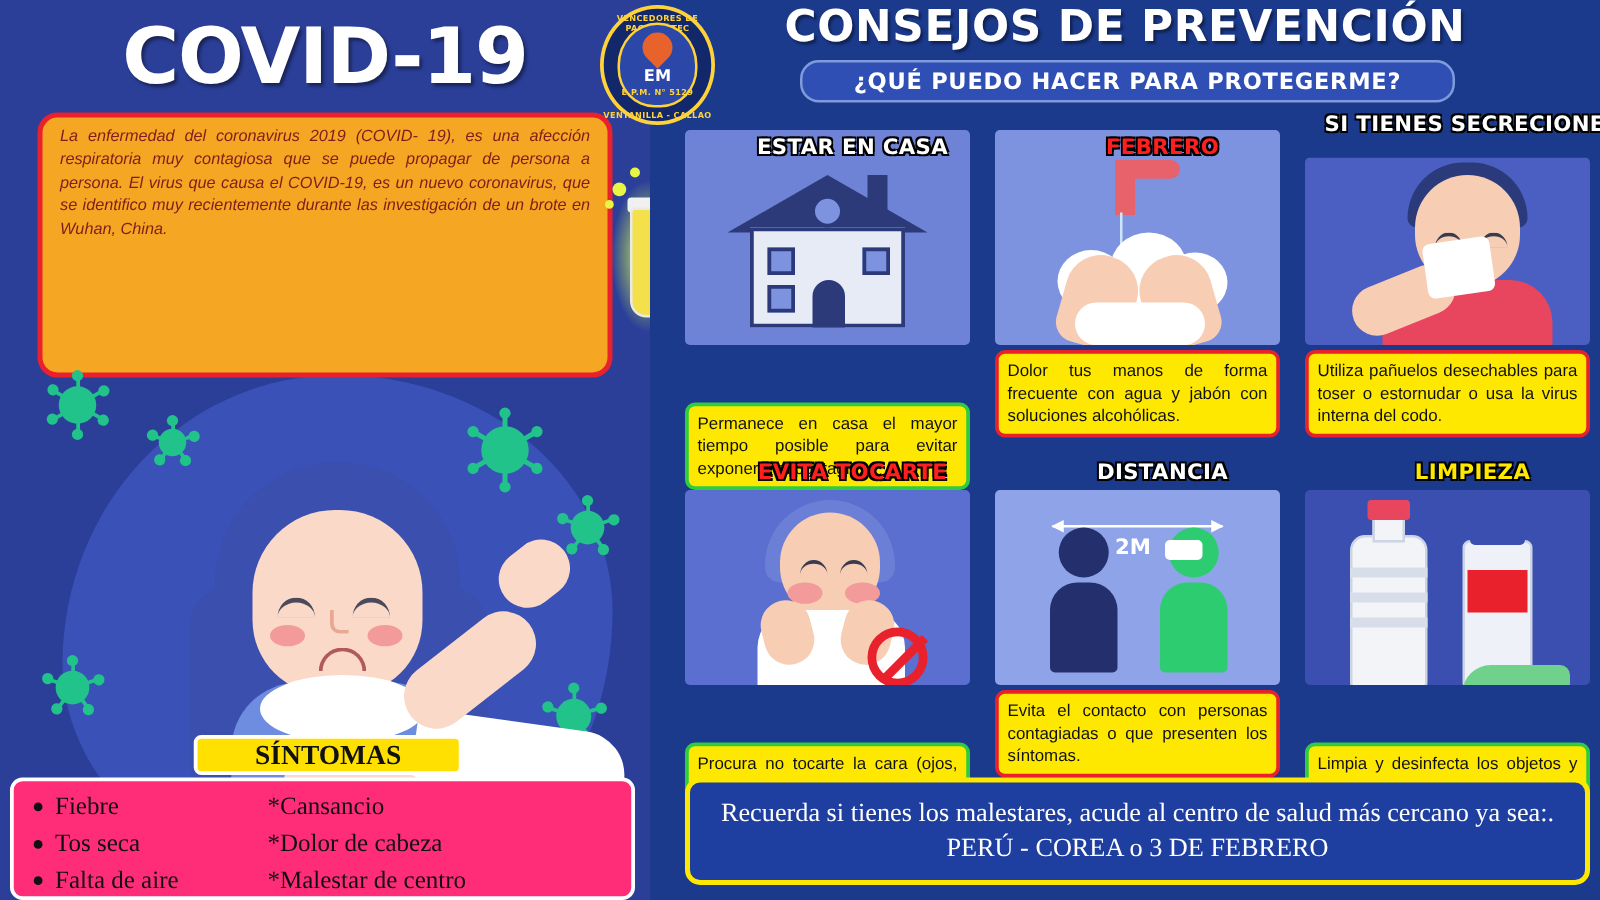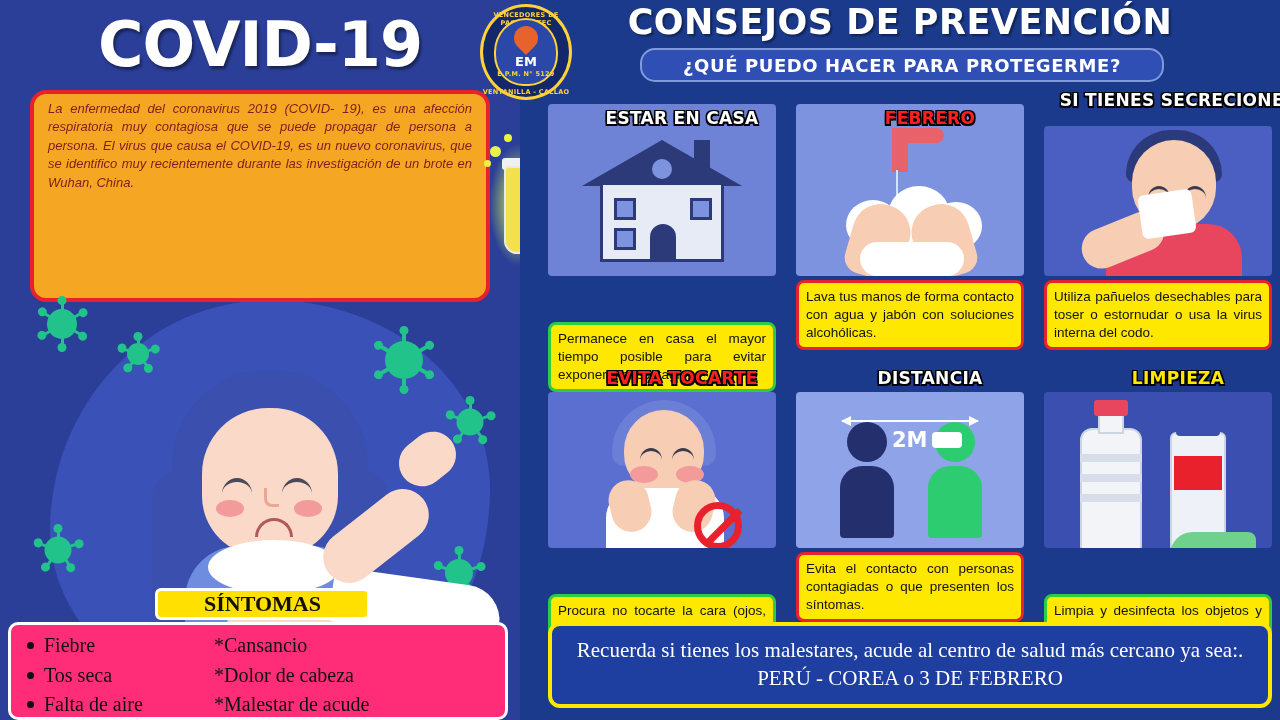--- a/index.html
+++ b/index.html
@@ -177,21 +177,21 @@
   .e-no:after{content:"";position:absolute;left:-2px;top:15px;width:48px;height:7px;background:#e8212c;transform:rotate(-45deg);}
 
   
   .d-fig{position:absolute;bottom:10px;width:54px;}
   .d-fig .hd{width:40px;height:40px;border-radius:50%;margin:0 auto 4px;}
   .d-fig .bd{width:54px;height:72px;border-radius:22px 22px 4px 4px;}
   .d-arrow{position:absolute;left:46px;top:28px;width:136px;height:2px;background:#ffffff;}
   .d-arrow:before,.d-arrow:after{content:"";position:absolute;top:-4px;width:0;height:0;border-top:5px solid transparent;border-bottom:5px solid transparent;}
   .d-arrow:before{left:-1px;border-right:10px solid #fff;}
   .d-arrow:after{right:-1px;border-left:10px solid #fff;}
-  .d-2m{position:absolute;left:96px;top:36px;color:#fff;font-size:21px;font-weight:bold;font-family:"DejaVu Sans",sans-serif;}
+  .d-2m{position:absolute;left:96px;top:36px;color:#fff;font-size:17px;font-weight:bold;font-family:"DejaVu Sans",sans-serif;}
   .d-mask{position:absolute;left:136px;top:40px;width:30px;height:16px;background:#ffffff;border-radius:4px;}
 
   
   .l-bottle{position:absolute;left:36px;top:36px;width:62px;height:126px;background:#f2f4f8;border-radius:12px 12px 8px 8px;border:2px solid #cdd4e2;box-sizing:border-box;}
   .l-neck{position:absolute;left:54px;top:20px;width:26px;height:22px;background:#f2f4f8;border:2px solid #cdd4e2;box-sizing:border-box;}
   .l-cap{position:absolute;left:50px;top:8px;width:34px;height:16px;background:#e8455f;border-radius:3px;}
   .l-band{position:absolute;left:36px;width:62px;height:8px;background:#d8dee9;}
   .l-spray{position:absolute;left:126px;top:40px;width:56px;height:120px;background:#eef1f7;border:2px solid #cdd4e2;box-sizing:border-box;border-radius:6px;}
   .l-spraycap{position:absolute;left:132px;top:18px;width:44px;height:26px;background:#3b4fb0;border-radius:4px;}
   .l-label{position:absolute;left:130px;top:64px;width:48px;height:34px;background:#e8212c;}
@@ -316,21 +316,21 @@
         <span class="sint-b">*Cansancio</span>
       </div>
       <div class="sint-row">
         <span class="bullet"></span>
         <span class="sint-a">Tos  seca</span>
         <span class="sint-b">*Dolor de cabeza</span>
       </div>
       <div class="sint-row">
         <span class="bullet"></span>
         <span class="sint-a">Falta de aire</span>
-        <span class="sint-b">*Malestar de acude</span>
+        <span class="sint-b">*Malestar de centro</span>
       </div>
     </div>
   </div>
 
   <div class="logo">
     <div class="logo-ring"></div>
     <div class="logo-txt" style="top:7px;">VENCEDORES DE PACHACÚTEC</div>
     <div class="logo-inner"></div>
     <div class="logo-flame"></div>
     <div class="logo-ini" style="top:50px;">EM</div>
@@ -369,21 +369,21 @@
         <div class="w-tap"></div>
         <div class="w-drop"></div>
         <div class="w-foam" style="left:50px;top:96px;width:54px;height:50px;"></div>
         <div class="w-foam" style="left:92px;top:82px;width:62px;height:58px;"></div>
         <div class="w-foam" style="left:134px;top:98px;width:52px;height:48px;"></div>
         <div class="w-foam" style="left:70px;top:116px;width:100px;height:44px;border-radius:24px;"></div>
         <div class="w-hand" style="left:54px;top:100px;transform:rotate(16deg);"></div>
         <div class="w-hand" style="left:118px;top:100px;transform:rotate(-16deg);"></div>
         <div class="w-foam" style="left:64px;top:138px;width:104px;height:34px;border-radius:20px;"></div>
       </div>
-      <div class="cap">Lava tus manos de forma contacto con agua y jabón con soluciones alcohólicas.</div>
+      <div class="cap">Dolor tus manos de forma frecuente con agua y jabón con soluciones alcohólicas.</div>
     </div>
 
     <div class="card" style="left:496px;top:0px;">
       <div class="badge" style="top:4px;">SI  TIENES SECRECIONES</div>
       <div class="pic" style="margin-top:38px;height:150px;">
         <div class="sky-c"></div>
         <div class="s-hair" style="top:4px;"></div>
         <div class="s-head" style="top:14px;"></div>
         <div class="s-eye" style="left:104px;top:60px;"></div>
         <div class="s-eye" style="left:140px;top:60px;"></div>

